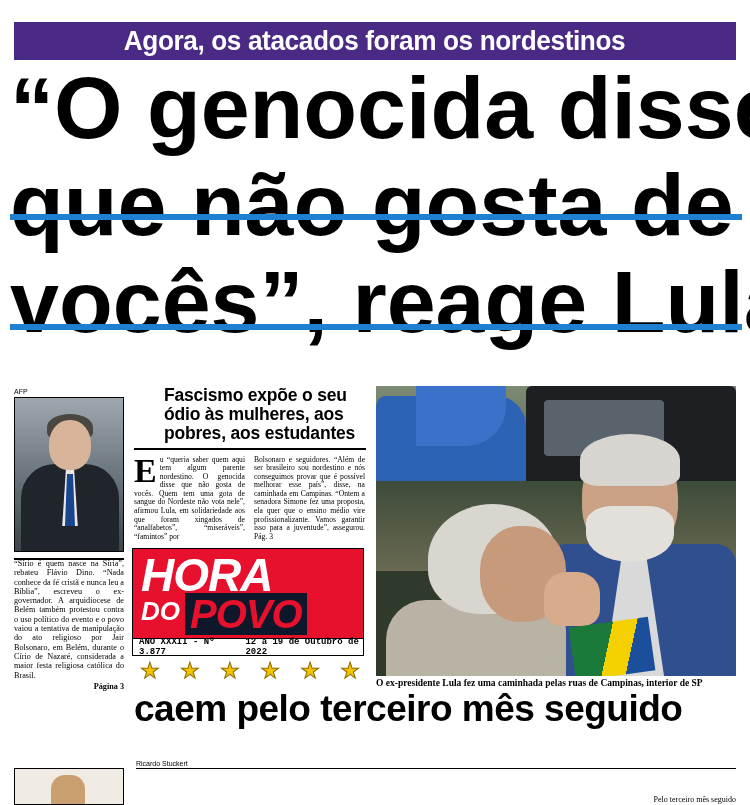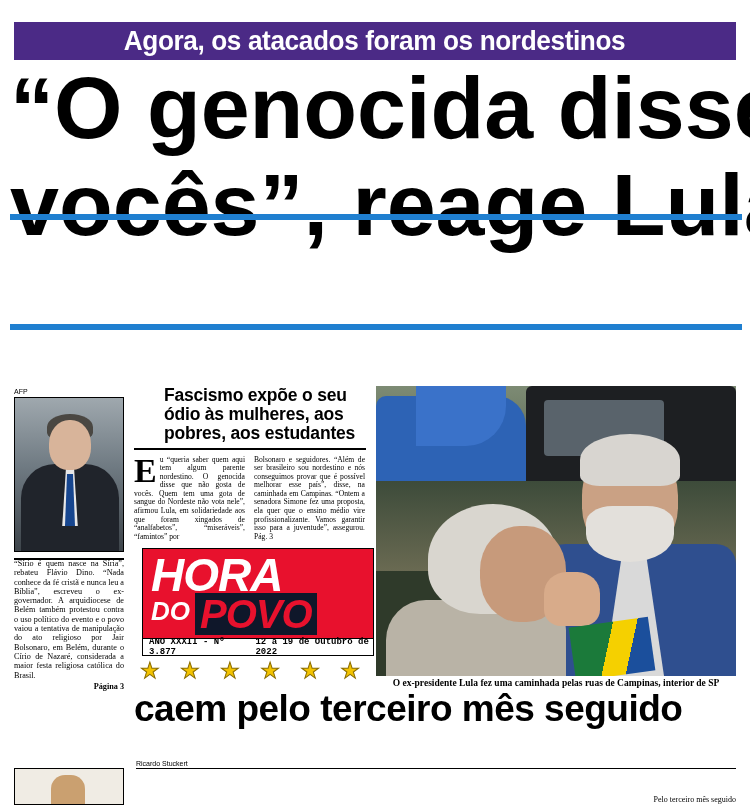--- a/index.html
+++ b/index.html
@@ -220,21 +220,21 @@
     font-family: "Liberation Serif", serif;
     font-weight: bold;
     font-size: 34px;
     line-height: 27px;
     padding: 1px 3px 0 0;
   }
 
   
   .masthead {
     position: absolute;
-    left: 142px;
+    left: 132px;
     top: 548px;
     width: 232px;
     height: 108px;
     background: #e8112d;
     border: 1px solid #000;
     box-sizing: border-box;
   }
   .masthead-inner {
     position: relative;
     width: 100%;
@@ -397,21 +397,20 @@
   .rp-hand {
     position: absolute; left: 168px; top: 186px; width: 56px; height: 54px;
     border-radius: 40% 40% 30% 30%;
     background: #d8ab8a;
   }
   .photo-cap {
     position: absolute;
     left: 376px;
     top: 678px;
     width: 360px;
-    text-align: center;
     font-family: "Liberation Serif", serif;
     font-weight: bold;
     font-size: 9.5px;
     color: #000;
   }
 
   
   .bottom-hl {
     position: absolute;
     left: 134px;
@@ -481,20 +480,23 @@
 
 <div class="page">
 
   <div class="banner">
     <div class="banner-text">Agora, os atacados foram os nordestinos</div>
   </div>
 
   <div class="headline">
     <div class="hl-line hl-1">
       <div class="hl-text">“O genocida disse</div>
+    </div>
+    <div class="hl-line hl-2">
+      <div class="hl-text">que não gosta de</div>
     </div>
     <div class="hl-line hl-3">
       <div class="hl-text">vocês”, reage Lula</div>
     </div>
     <div class="hl-rule rule1"></div>
     <div class="hl-rule rule2"></div>
   </div>
 
   <div class="left-col">
     <div class="credit-afp">AFP</div>

